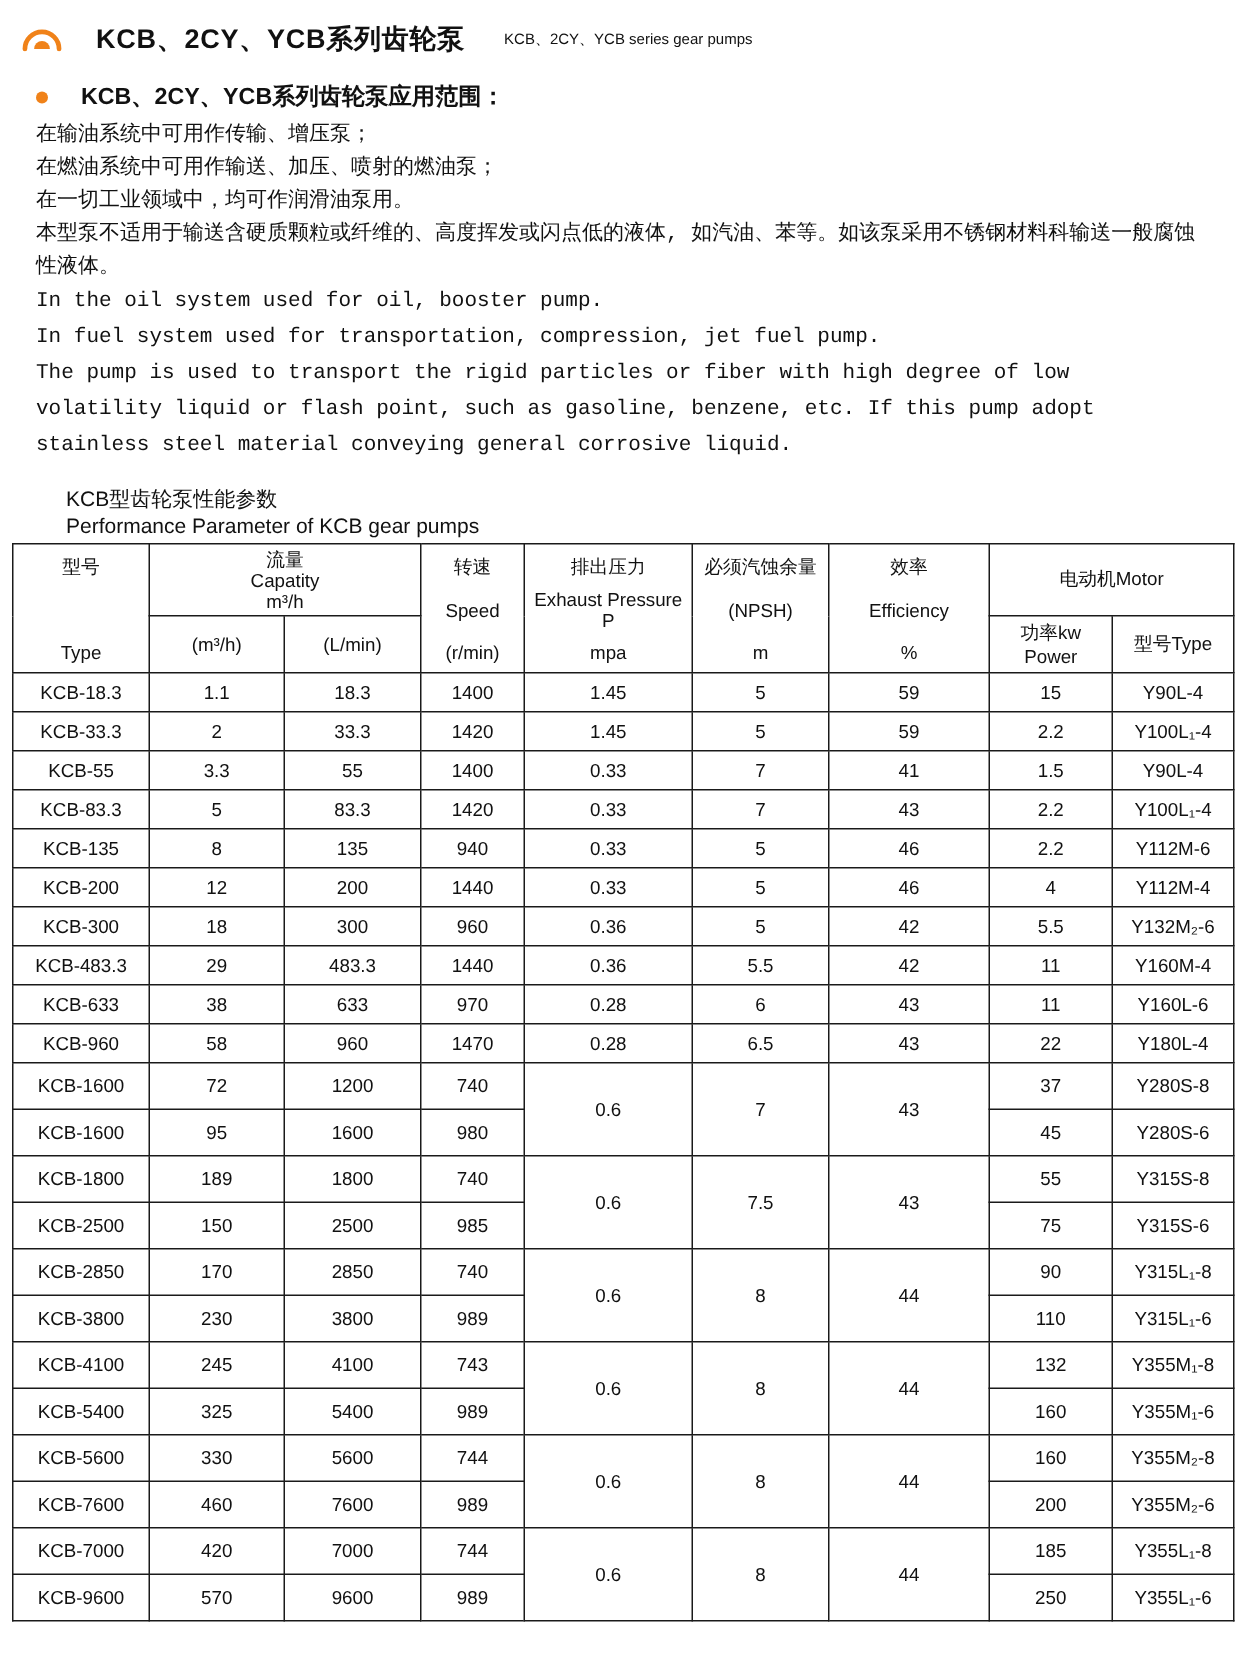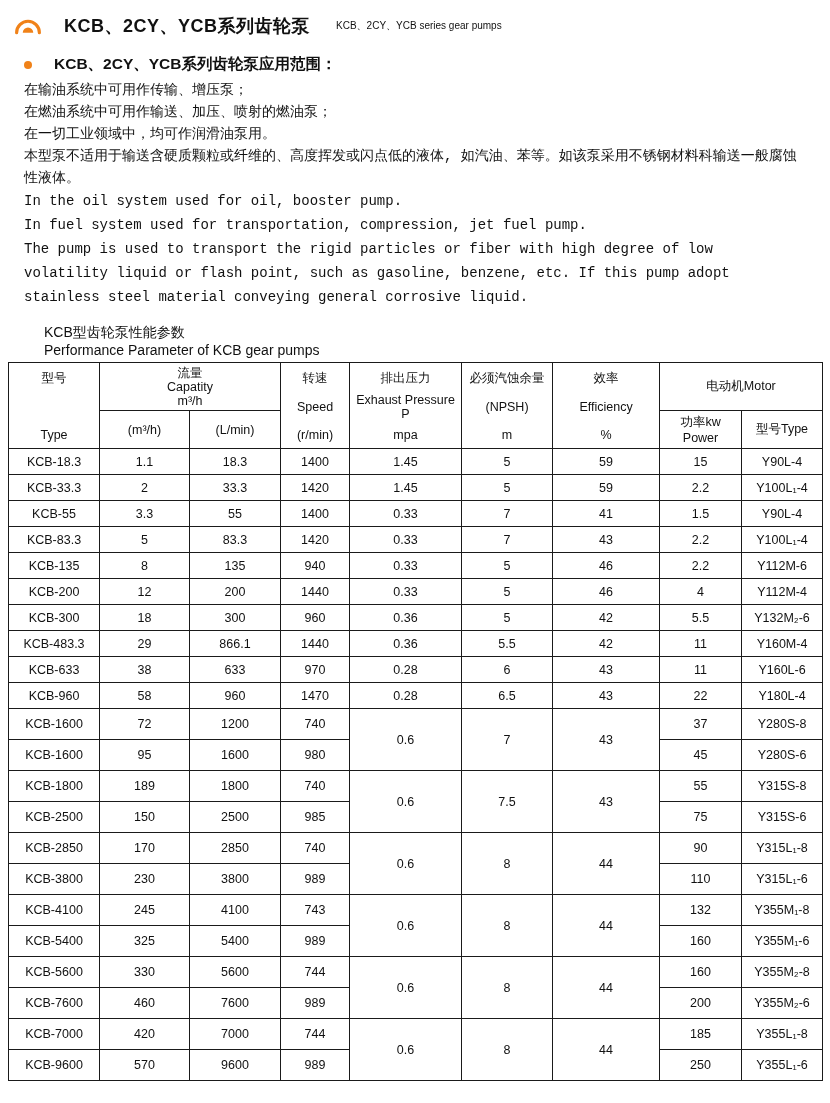--- a/index.html
+++ b/index.html
@@ -250,21 +250,21 @@
           <td>960</td>
           <td>0.36</td>
           <td>5</td>
           <td>42</td>
           <td>5.5</td>
           <td>Y132M₂-6</td>
         </tr>
         <tr>
           <td>KCB-483.3</td>
           <td>29</td>
-          <td>866.1</td>
+          <td>483.3</td>
           <td>1440</td>
           <td>0.36</td>
           <td>5.5</td>
           <td>42</td>
           <td>11</td>
           <td>Y160M-4</td>
         </tr>
         <tr>
           <td>KCB-633</td>
           <td>38</td>

